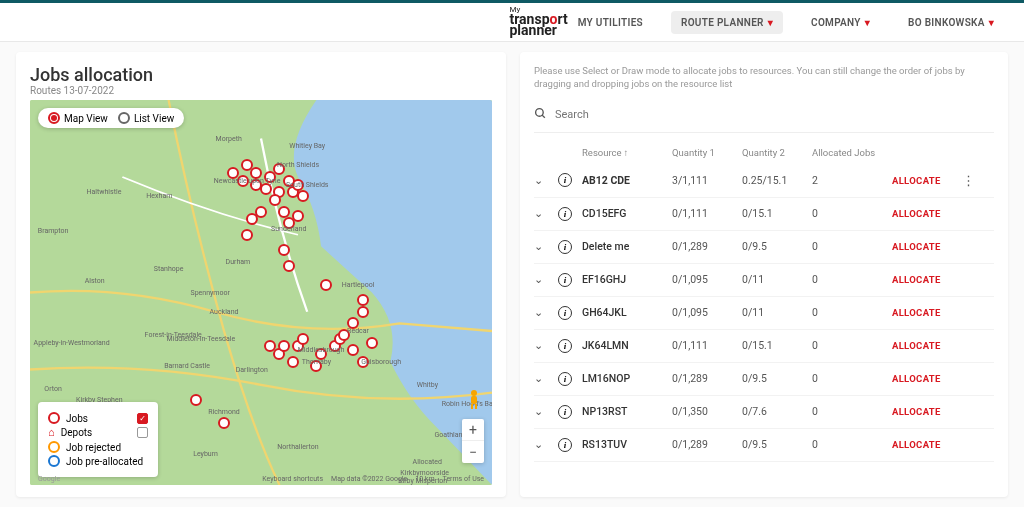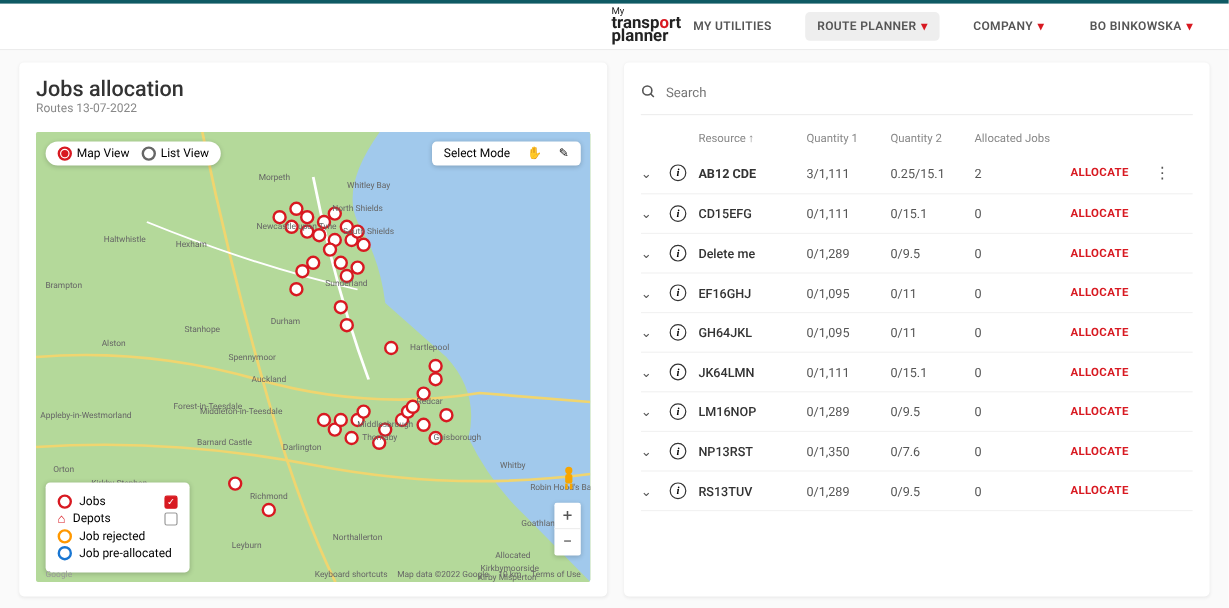--- a/index.html
+++ b/index.html
@@ -15,21 +15,21 @@
 .nav-item.boxed { background: #eee; }
 .chev { color: #d81921; font-size: 10px; }
 
 
 .main { display: flex; gap: 14px; padding: 10px 16px; height: calc(100% - 42px); background: #fafafa; }
 .panel { background: #fff; border-radius: 4px; box-shadow: 0 1px 3px rgba(0,0,0,0.07); }
 
 
 .left { flex: 0 0 490px; display: flex; flex-direction: column; padding: 12px 14px; position: relative; }
 .left h1 { font-size: 18px; font-weight: 500; color: #333; }
-.sub { font-size: 10px; color: #888; margin-bottom: 14px; }
+.sub { font-size: 10px; color: #888; margin-bottom: 4px; }
 
 .map-wrap { position: relative; flex: 1; border-radius: 2px; overflow: hidden; background: #bcdca3; }
 .map { width: 100%; height: 100%; position: relative; }
 
 
 .view-toggle { position: absolute; top: 8px; left: 8px; background: #fff; border-radius: 16px; padding: 4px 10px; display: flex; gap: 10px; align-items: center; box-shadow: 0 1px 4px rgba(0,0,0,0.2); font-size: 10px; z-index: 5; }
 .radio { display: inline-flex; align-items: center; gap: 4px; cursor: pointer; }
 .radio-dot { width: 12px; height: 12px; border-radius: 50%; border: 2px solid #d81921; display: inline-flex; align-items: center; justify-content: center; }
 .radio-dot.on::after { content: ""; width: 6px; height: 6px; background: #d81921; border-radius: 50%; }
 .radio-dot.off { border-color: #666; }
@@ -138,25 +138,20 @@
           <span class="radio-dot on"></span>
           <span>Map View</span>
         </span>
         <span class="radio">
           <span class="radio-dot off"></span>
           <span>List View</span>
         </span>
       </div>
 
       
-      <div class="mode-bar">
-        <span>Select Mode</span>
-        <span class="hand">✋</span>
-        <span>✎</span>
-      </div>
 
       
       <div class="legend">
         <div class="legend-row">
           <span class="legend-left">
             <span class="legend-ico circ red"></span>
             <span>Jobs</span>
           </span>
           <span class="cbx on">✓</span>
         </div>
@@ -280,20 +275,21 @@
           <span style="position: absolute; font-size: 7px; color: rgb(102, 102, 102); white-space: nowrap; transform: translate(-50%, -50%); left: 86%; top: 94%;">Allocated</span>
           <span style="position: absolute; font-size: 7px; color: rgb(102, 102, 102); white-space: nowrap; transform: translate(-50%, -50%); left: 85%; top: 99%;">Kirby Misperton</span>
           <span style="position: absolute; font-size: 7px; color: rgb(102, 102, 102); white-space: nowrap; transform: translate(-50%, -50%); left: 43%; top: 10%;">Morpeth</span>
           <span style="position: absolute; font-size: 7px; color: rgb(102, 102, 102); white-space: nowrap; transform: translate(-50%, -50%); left: 60%; top: 12%;">Whitley Bay</span>
           <span style="position: absolute; font-size: 7px; color: rgb(102, 102, 102); white-space: nowrap; transform: translate(-50%, -50%); left: 71%; top: 60%;">Redcar</span>
         </div>
     </div>
   </div>
 
   <div class="panel right">
+    <div class="hint">Please use Select or Draw mode to allocate jobs to resources. You can still change the order of jobs by dragging and dropping jobs on the resource list</div>
     <div class="search">
       <span style="color:#555">
         <svg width="13" height="13" viewBox="0 0 24 24" fill="none" stroke="currentColor" stroke-width="2.5">
             <circle cx="10" cy="10" r="7"></circle>
             <line x1="20" y1="20" x2="15" y2="15"></line>
           </svg>
       </span>
       <input placeholder="Search" style="">
     </div>
     <div class="table">

